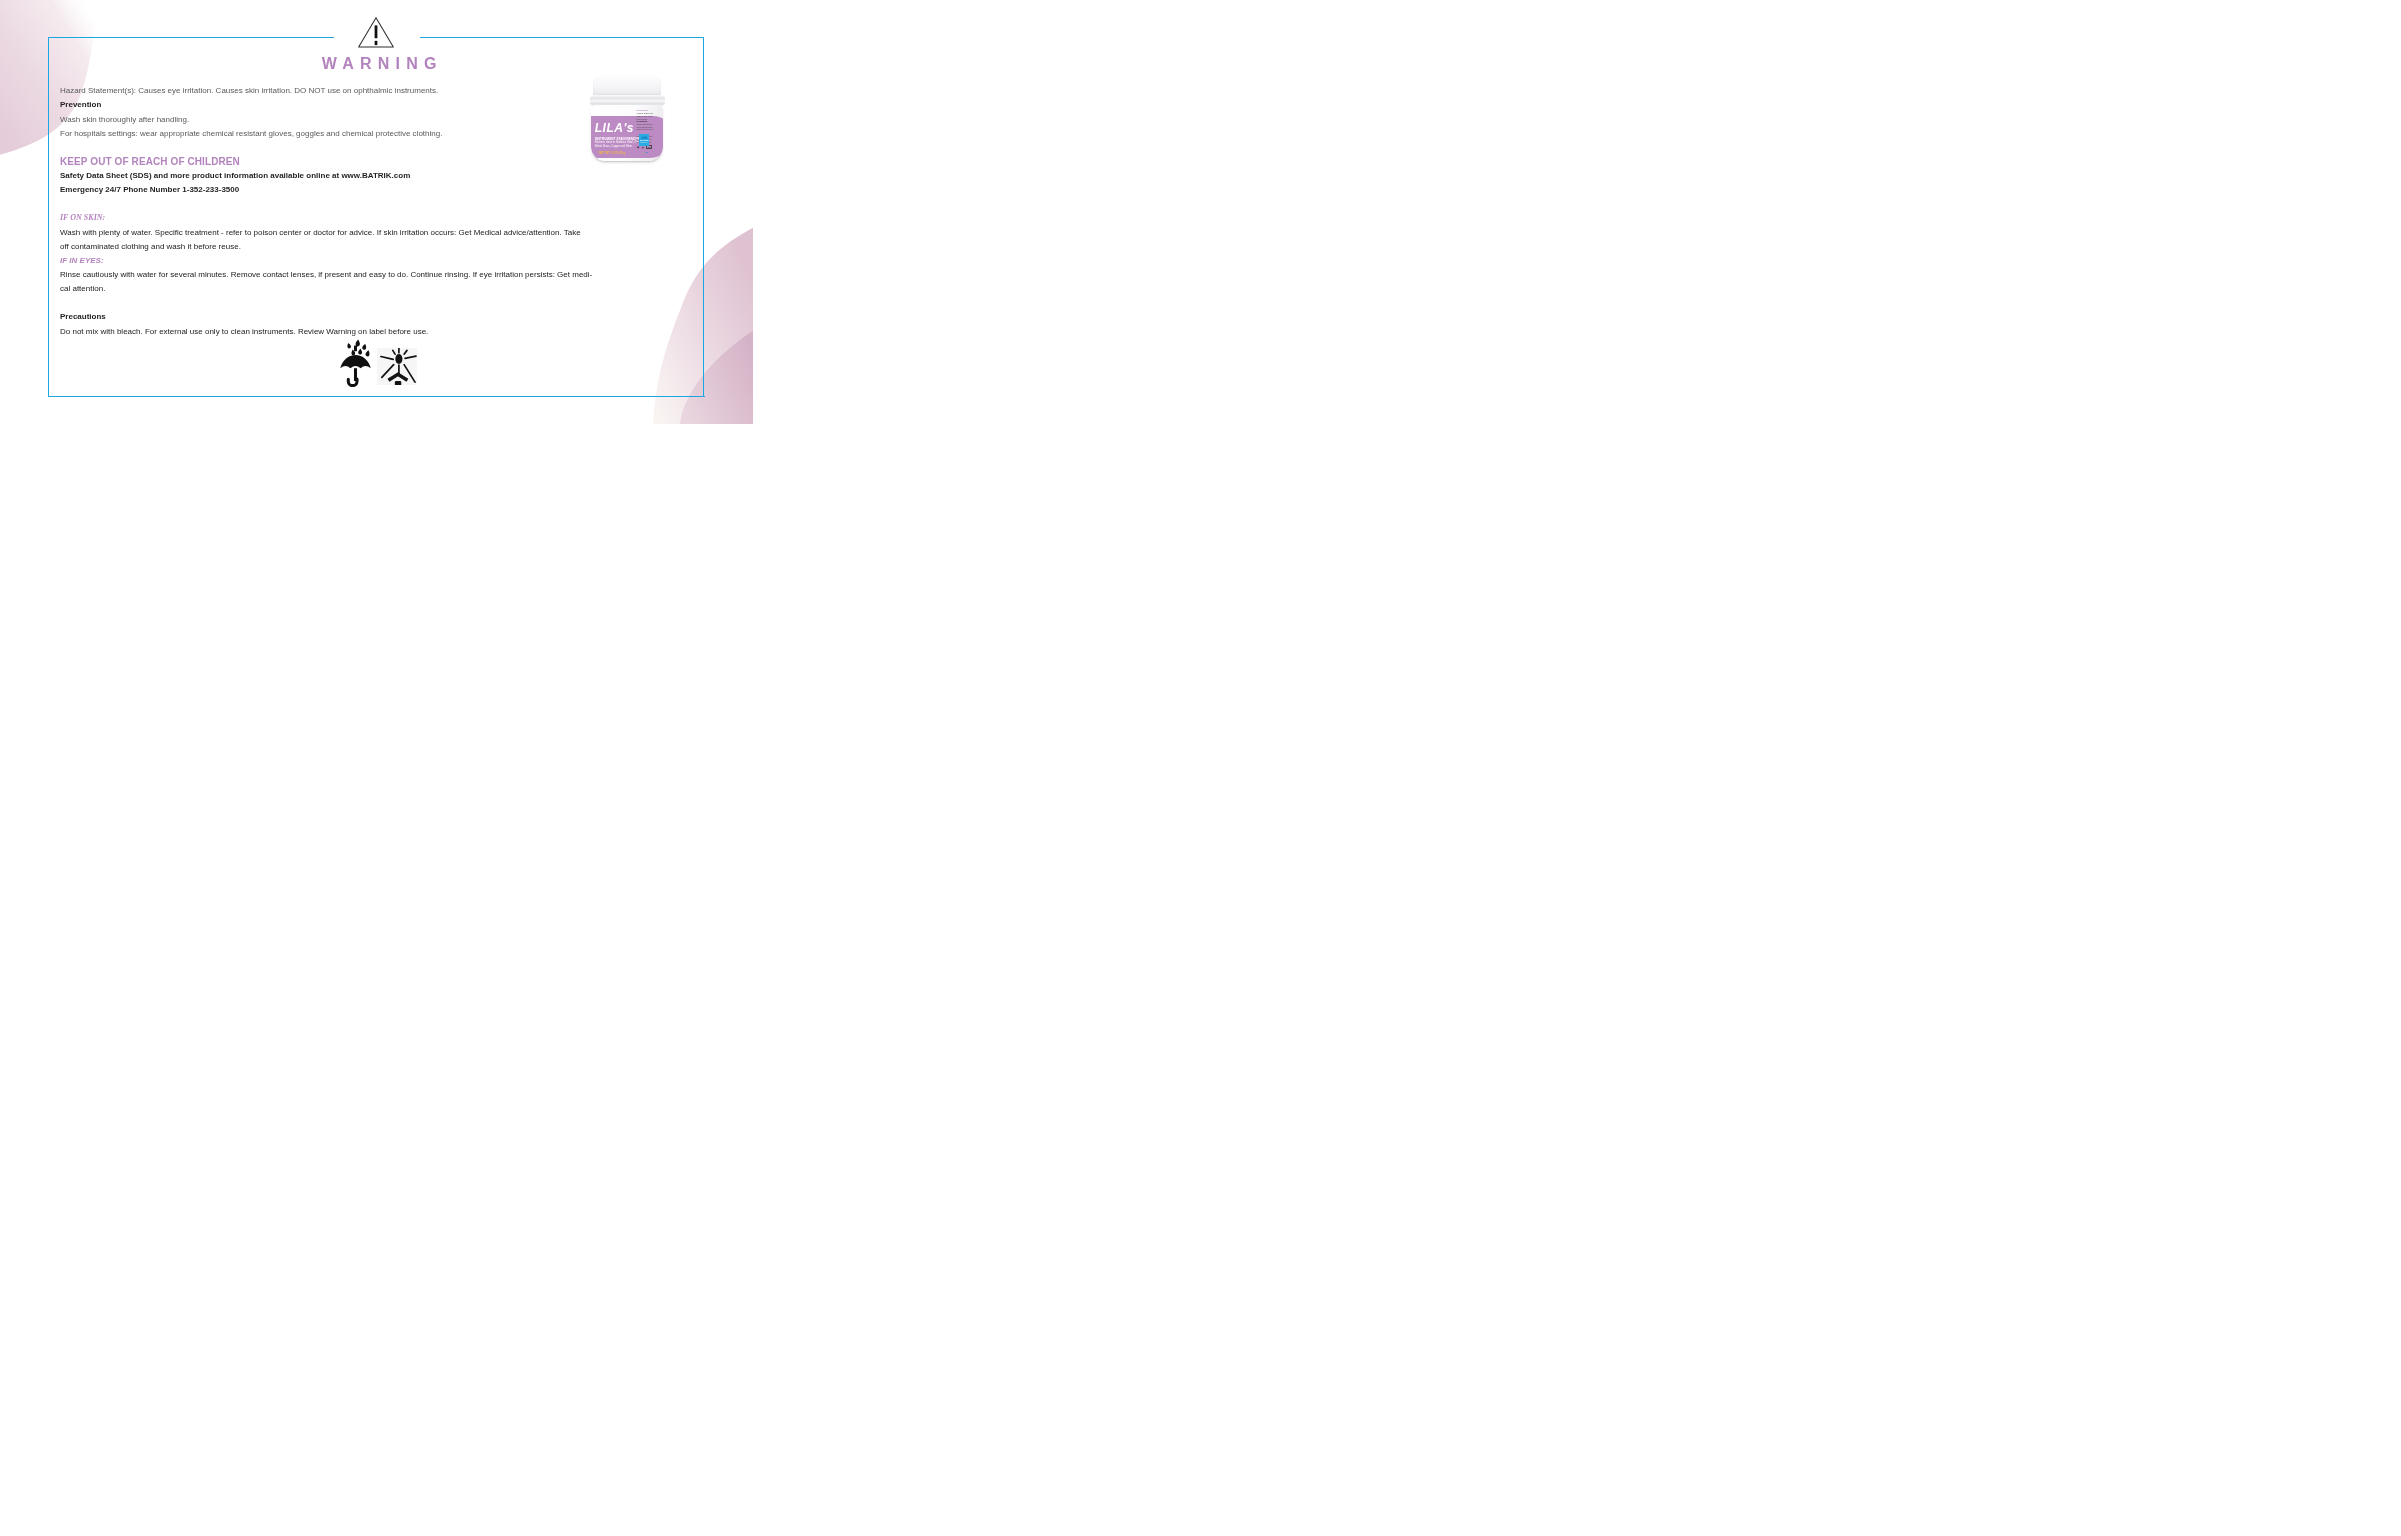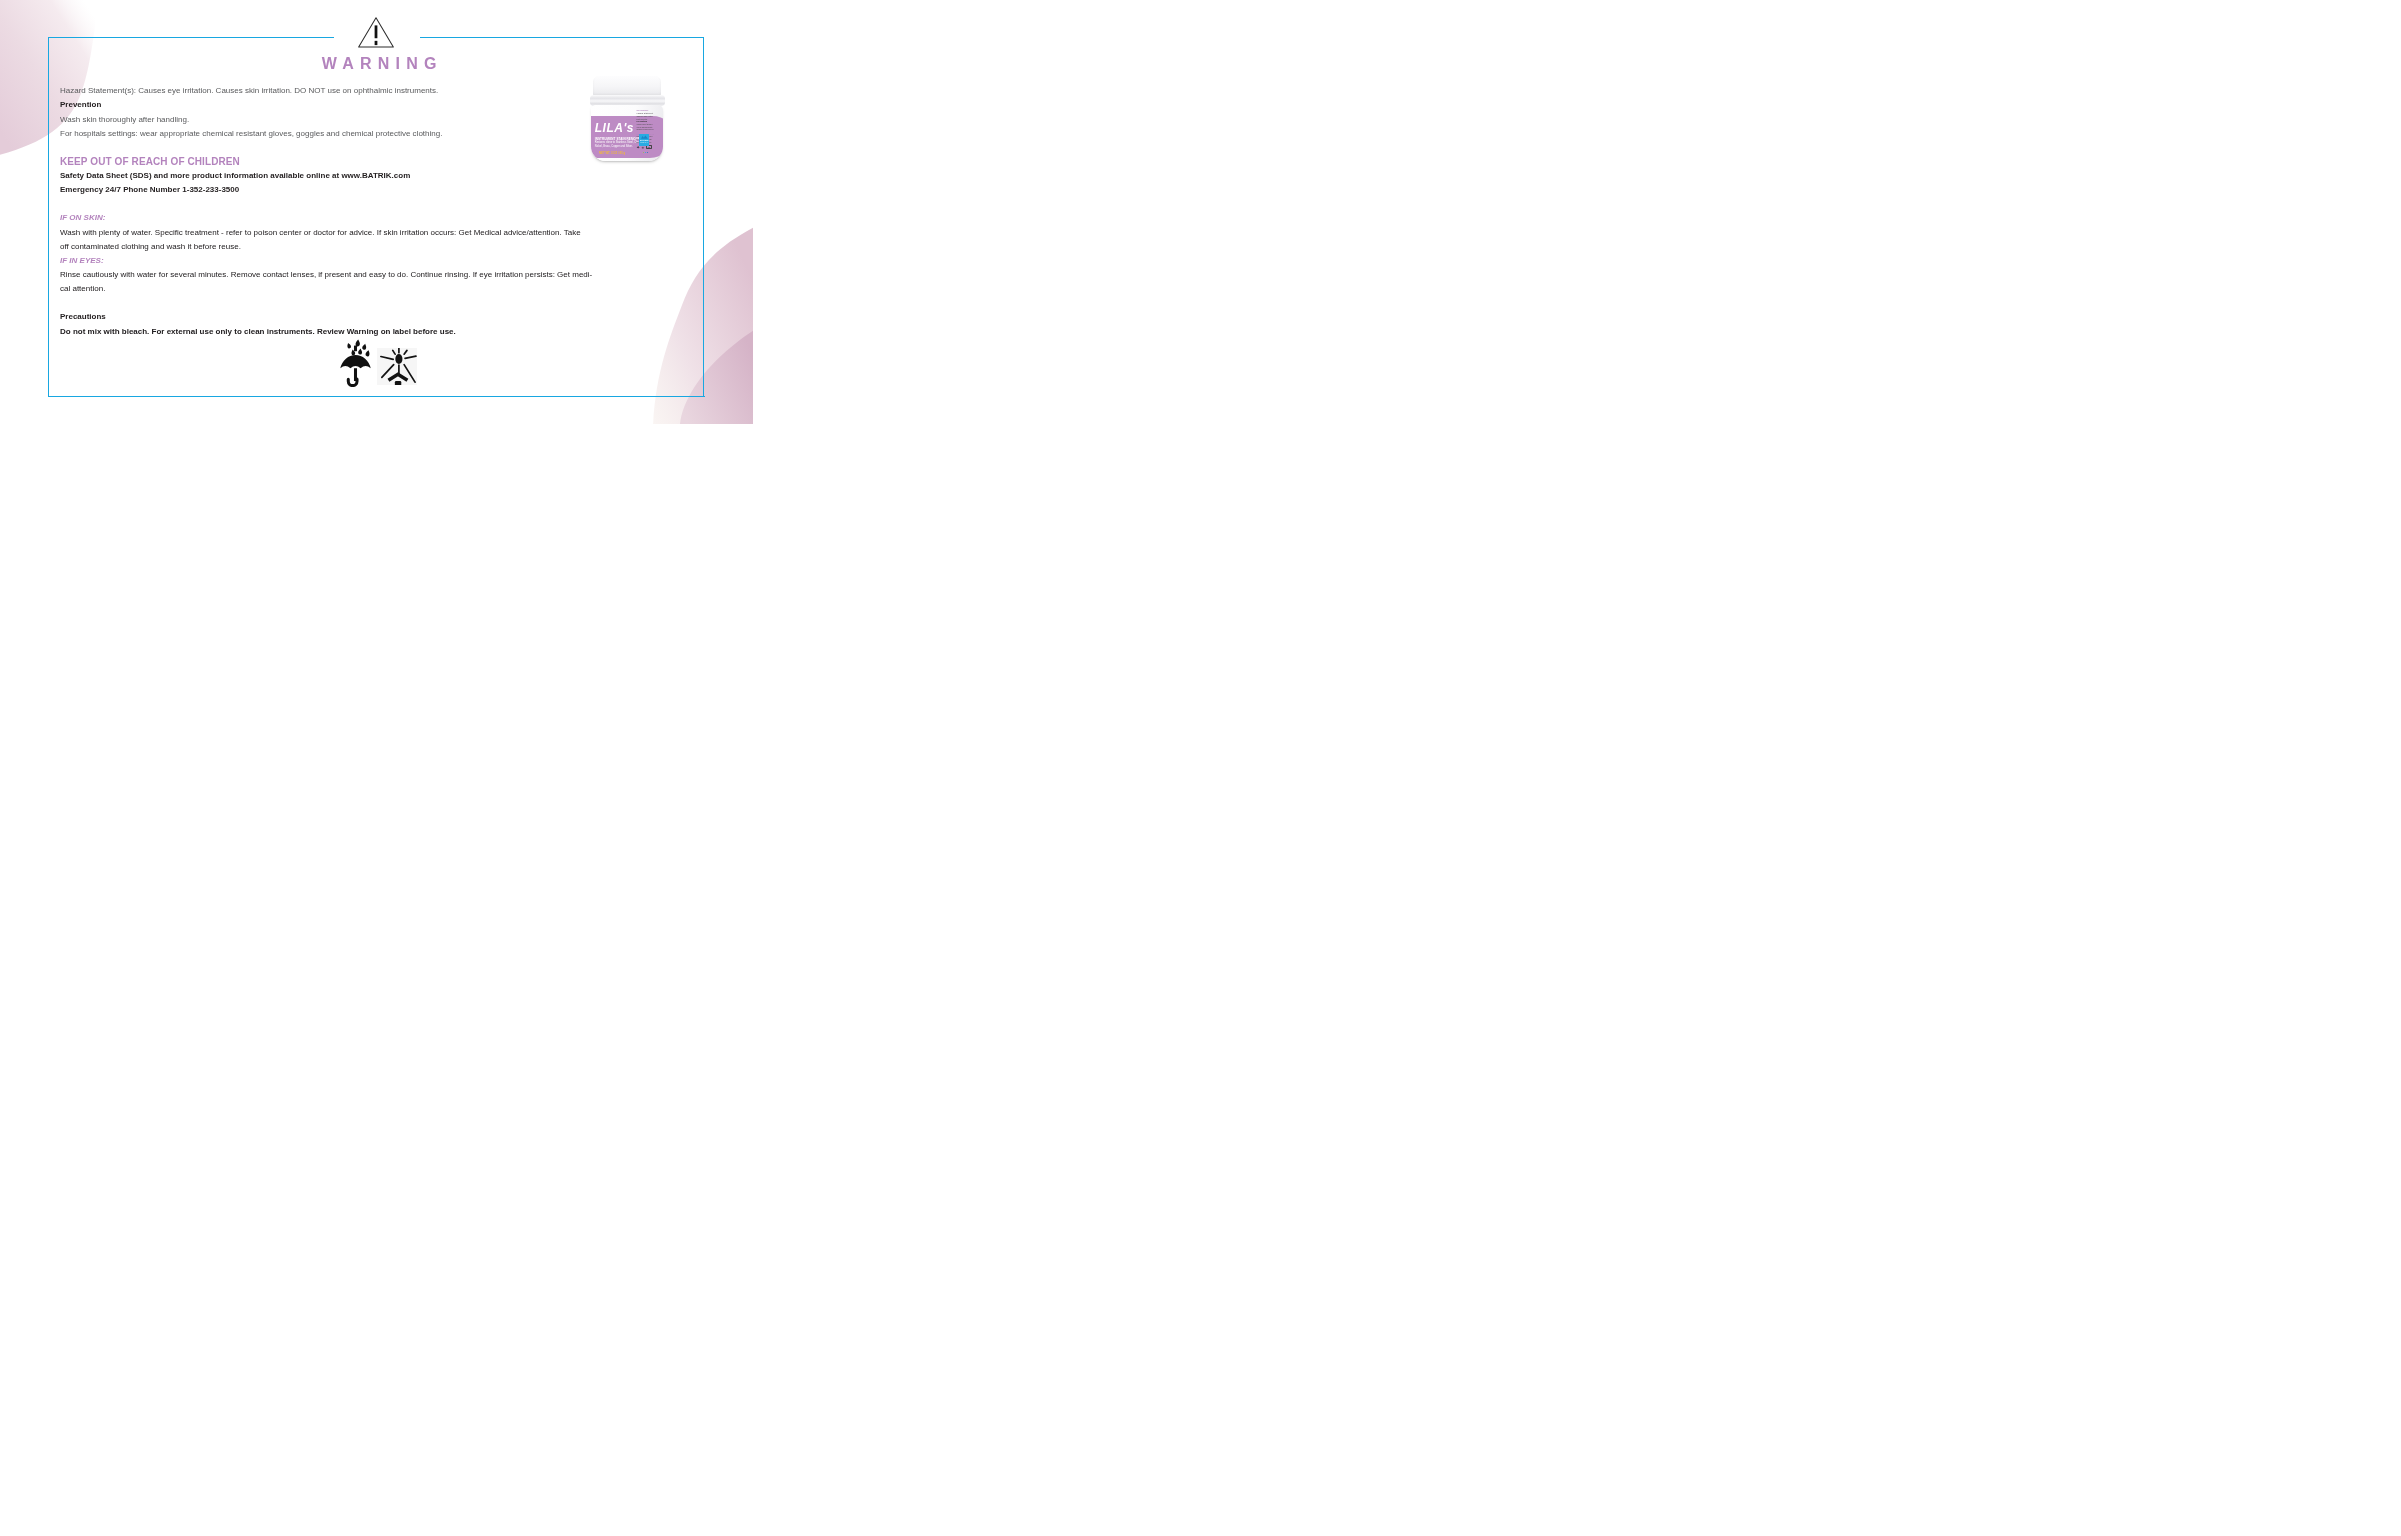--- a/index.html
+++ b/index.html
@@ -99,29 +99,29 @@
 
   <div class="line t-gray" style="top:84px;">Hazard Statement(s): Causes eye irritation. Causes skin irritation. DO NOT use on ophthalmic instruments.</div>
   <div class="line t-bold" style="top:98px;">Prevention</div>
   <div class="line t-gray" style="top:113px;">Wash skin thoroughly after handling.</div>
   <div class="line t-gray" style="top:127px;">For hospitals settings: wear appropriate chemical resistant gloves, goggles and chemical protective clothing.</div>
 
   <div class="line t-ph" style="top:155px;">KEEP OUT OF REACH OF CHILDREN</div>
   <div class="line t-bold" style="top:169px;">Safety Data Sheet (SDS) and more product information available online at www.BATRIK.com</div>
   <div class="line t-bold" style="top:183px;">Emergency 24/7 Phone Number 1-352-233-3500</div>
 
-  <div class="line t-pi" style="top:211px;">IF ON SKIN:</div>
+  <div class="line t-pi" style="top:211px;font-family:Liberation Serif, serif;">IF ON SKIN:</div>
   <div class="line t-body" style="top:226px;text-align:right;">Wash with plenty of water. Specific treatment - refer to poison center or doctor for advice. If skin irritation occurs: Get Medical advice/attention. Take</div>
   <div class="line t-body" style="top:240px;">off contaminated clothing and wash it before reuse.</div>
   <div class="line t-pi" style="top:254px;">IF IN EYES:</div>
   <div class="line t-body" style="top:268px;">Rinse cautiously with water for several minutes. Remove contact lenses, if present and easy to do. Continue rinsing. If eye irritation persists: Get medi-</div>
   <div class="line t-body" style="top:282px;">cal attention.</div>
 
   <div class="line t-bold" style="top:310px;">Precautions</div>
-  <div class="line t-body" style="top:325px;font-weight:bold;">Do not mix with bleach. For external use only to clean instruments. Review Warning on label before use.</div>
+  <div class="line t-body" style="top:325px;">Do not mix with bleach. For external use only to clean instruments. Review Warning on label before use.</div>
 
   <div class="picto" style="left:337px;top:339px;">
     <svg width="37" height="48" viewBox="0 0 78 100" aria-hidden="true">
       <g fill="#111">
         <path transform="translate(25,13) rotate(-18) scale(0.8)" d="M0,-6.5 C2.2,-2.8 4.6,-0.6 4.6,3.2 A4.6,4.8 0 1 1 -4.6,3.2 C-4.6,-0.6 -2.2,-2.8 0,-6.5"></path>
         <path transform="translate(44,7) rotate(6)" d="M0,-6.5 C2.2,-2.8 4.6,-0.6 4.6,3.2 A4.6,4.8 0 1 1 -4.6,3.2 C-4.6,-0.6 -2.2,-2.8 0,-6.5"></path>
         <path transform="translate(58,15) rotate(14) scale(0.9)" d="M0,-6.5 C2.2,-2.8 4.6,-0.6 4.6,3.2 A4.6,4.8 0 1 1 -4.6,3.2 C-4.6,-0.6 -2.2,-2.8 0,-6.5"></path>
         <path transform="translate(34,27) rotate(-10) scale(0.85)" d="M0,-6.5 C2.2,-2.8 4.6,-0.6 4.6,3.2 A4.6,4.8 0 1 1 -4.6,3.2 C-4.6,-0.6 -2.2,-2.8 0,-6.5"></path>
         <path transform="translate(49,25) rotate(6) scale(0.9)" d="M0,-6.5 C2.2,-2.8 4.6,-0.6 4.6,3.2 A4.6,4.8 0 1 1 -4.6,3.2 C-4.6,-0.6 -2.2,-2.8 0,-6.5"></path>
         <path transform="translate(65,29) rotate(16) scale(0.9)" d="M0,-6.5 C2.2,-2.8 4.6,-0.6 4.6,3.2 A4.6,4.8 0 1 1 -4.6,3.2 C-4.6,-0.6 -2.2,-2.8 0,-6.5"></path>

